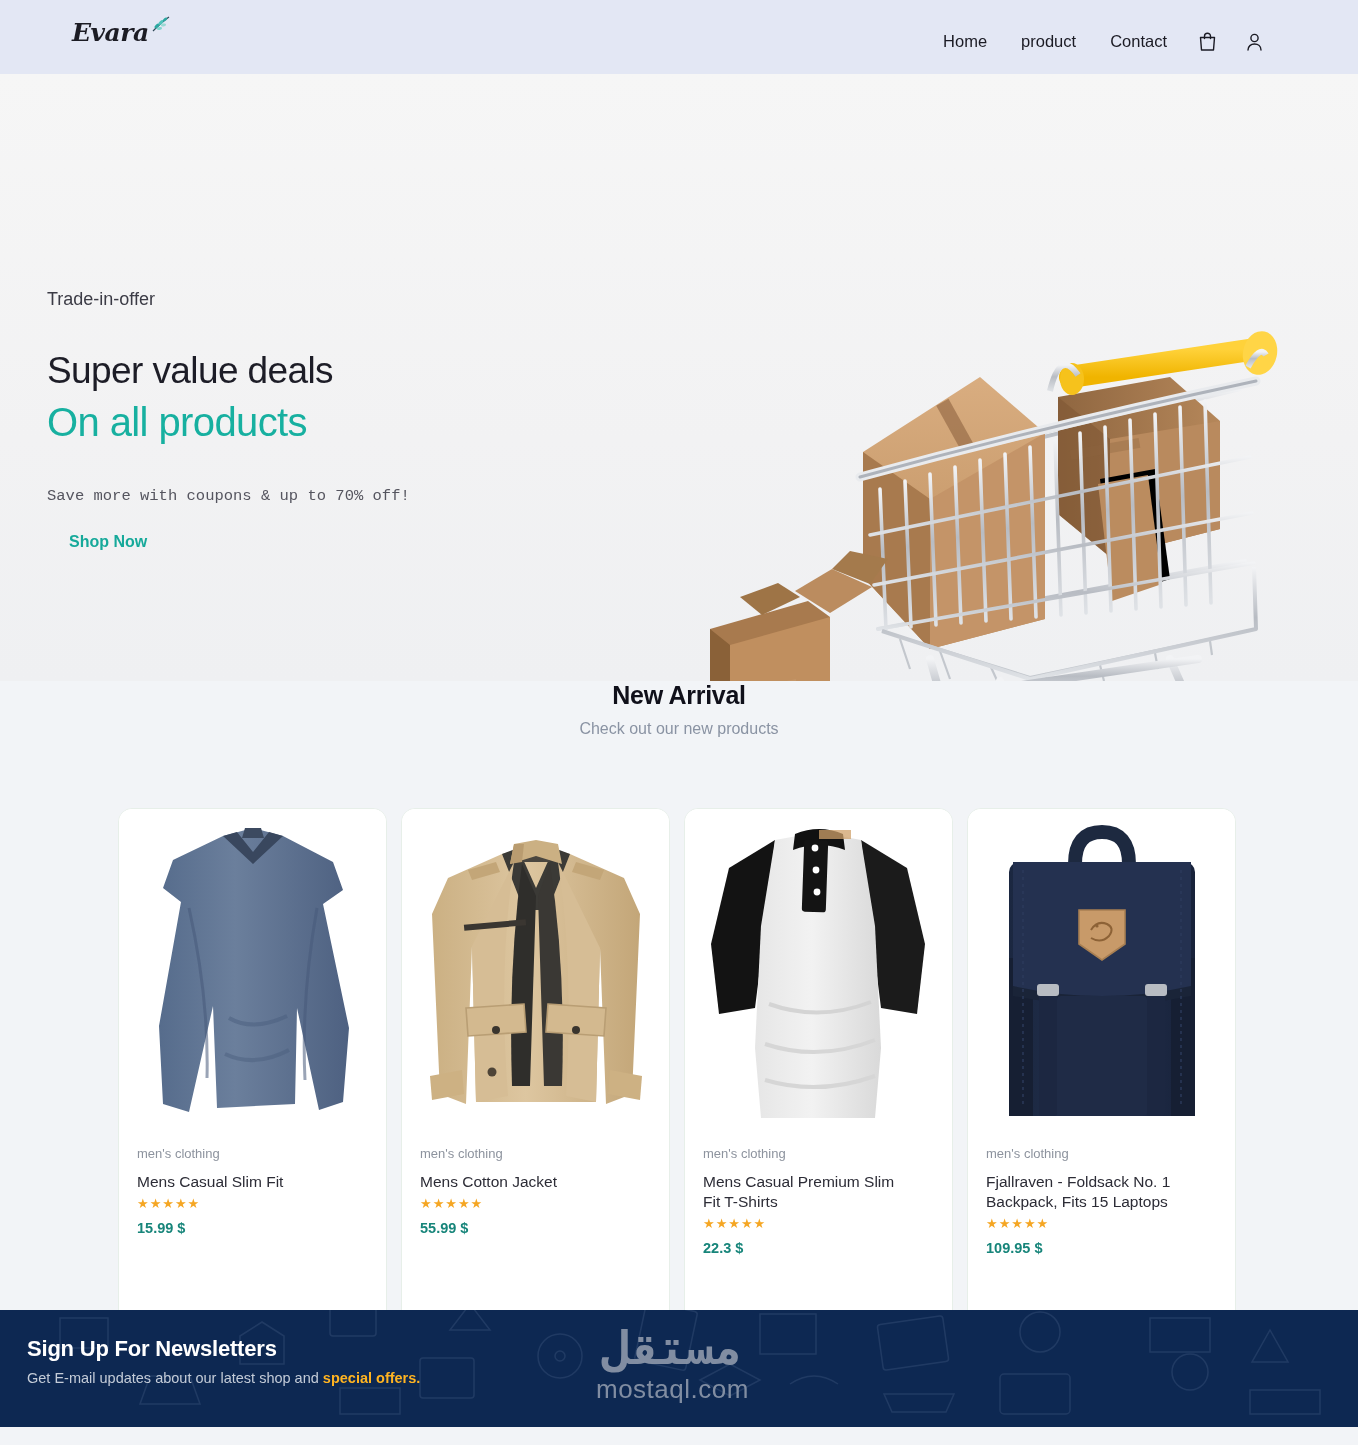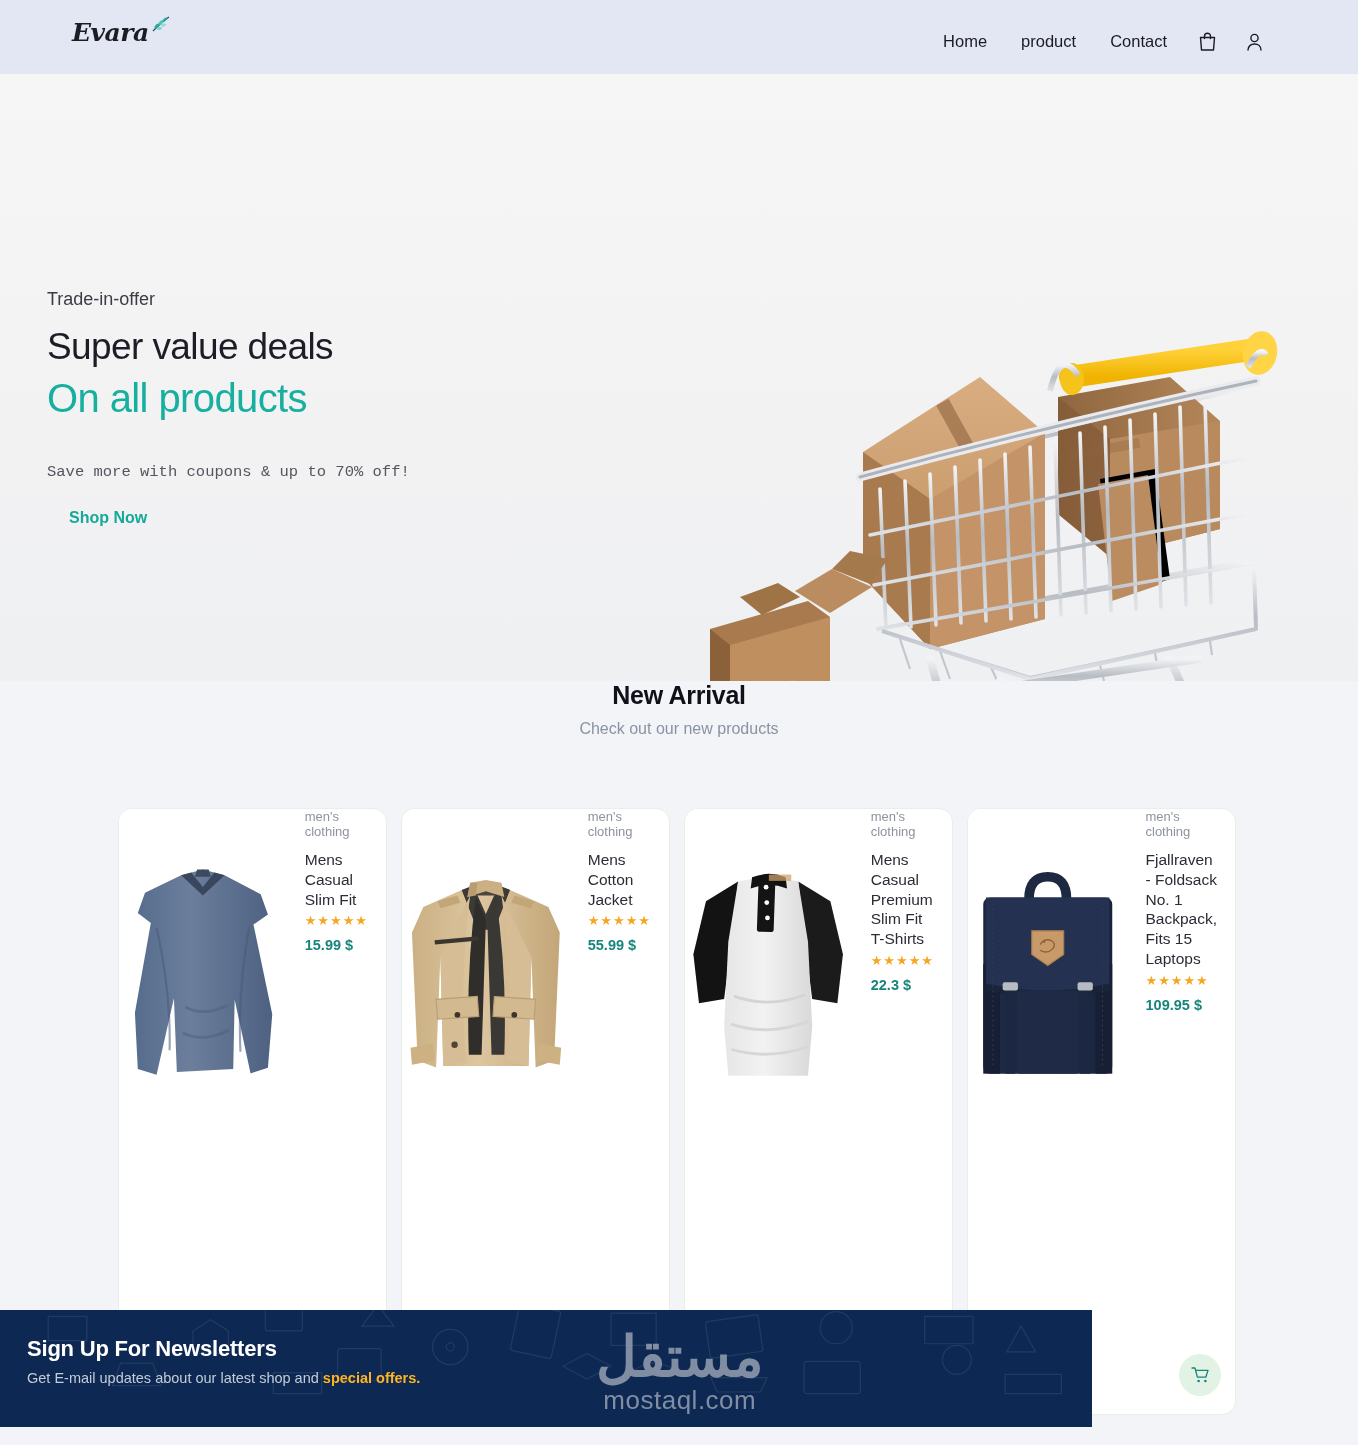--- a/index.html
+++ b/index.html
@@ -57,21 +57,21 @@
   .search-input::placeholder { color: #a9adb8; }
 
   
   .hero {
     position: absolute; top: 74px; left: 0;
     width: 1358px; height: 607px;
     background: linear-gradient(180deg,#f6f6f6 0%,#f2f2f3 60%,#eff0f2 100%);
     overflow: hidden;
   }
   .hero-text { position: absolute; left: 47px; top: 215px; width: 560px; }
-  .hero-kicker { font-size: 18px; color: #3b3b45; margin-bottom: 16px; }
+  .hero-kicker { font-size: 18px; color: #3b3b45; margin-bottom: 40px; }
   .hero-h1 {
     font-size: 37px; color: #1d1d27; font-weight: 400;
     letter-spacing: -0.6px; margin-bottom: 8px;
   }
   .hero-h2 {
     font-size: 40px; color: #17b0a0; font-weight: 400;
     letter-spacing: -0.6px; margin-bottom: 42px;
   }
   .hero-sub { font-size: 15.5px; color: #55555f; margin-bottom: 22px; font-family: Liberation Mono, monospace; }
   .shop-now {
@@ -109,21 +109,21 @@
     width: 1130px;
     display: flex; gap: 14px;
   }
   .card {
     width: 269px; height: 607px;
     background: #fff;
     border: 1px solid #e7efe9;
     border-radius: 14px;
     position: relative;
     overflow: hidden;
-    display: flex; flex-direction: row;
+    display: flex; flex-direction: column;
   }
   .card-img {
     height: 337px; width: 100%;
     display: flex; align-items: center; justify-content: center;
     background: #fff;
     overflow: hidden;
   }
   .card-body { padding: 0 18px; position: relative; flex: 1; }
   .cat { font-size: 13px; color: #8d939e; margin-bottom: 11px; }
   .pname {
@@ -136,40 +136,40 @@
     position: absolute; right: 14px; bottom: 18px;
     width: 42px; height: 42px; border-radius: 50%;
     background: #e2f2e5;
     display: flex; align-items: center; justify-content: center;
     cursor: pointer; border: none;
   }
 
   
   .newsletter {
     position: absolute; bottom: 18px; left: 0;
-    width: 1092px; height: 117px;
+    width: 1358px; height: 117px;
     background: #0d2852;
     overflow: hidden;
   }
   .nl-pattern {
     position: absolute; inset: 0; opacity: 0.13;
   }
   .nl-left { position: absolute; left: 27px; top: 26px; }
   .nl-title {
     font-size: 22px; font-weight: 700; color: #fff;
     letter-spacing: -0.2px; margin-bottom: 8px;
   }
   .nl-sub { font-size: 14.5px; color: #c4ccd8; }
   .nl-sub b { color: #ffb421; font-weight: 700; }
   .watermark {
     position: absolute; left: 596px; top: 18px;
     text-align: center; color: #8e99ab; opacity: 0.9;
   }
-  .wm-ar { font-size: 56px; font-weight: 700; line-height: 1.05;
-           font-family: Liberation Sans, sans-serif; }
+  .wm-ar { font-size: 46px; font-weight: 700; line-height: 1.05;
+           font-family: Liberation Mono, monospace; }
   .wm-en { font-size: 26px; letter-spacing: 0.5px; margin-top: -2px; }
   .nl-form {
     position: absolute; left: 810px; top: 36px;
     width: 531px; height: 45px;
     display: flex; border-radius: 3px; overflow: hidden;
   }
   .nl-input {
     flex: 1; border: none; outline: none; padding: 0 24px;
     font-family: "Liberation Sans", sans-serif; font-size: 14.5px;
     color: #333; background: #fff;

